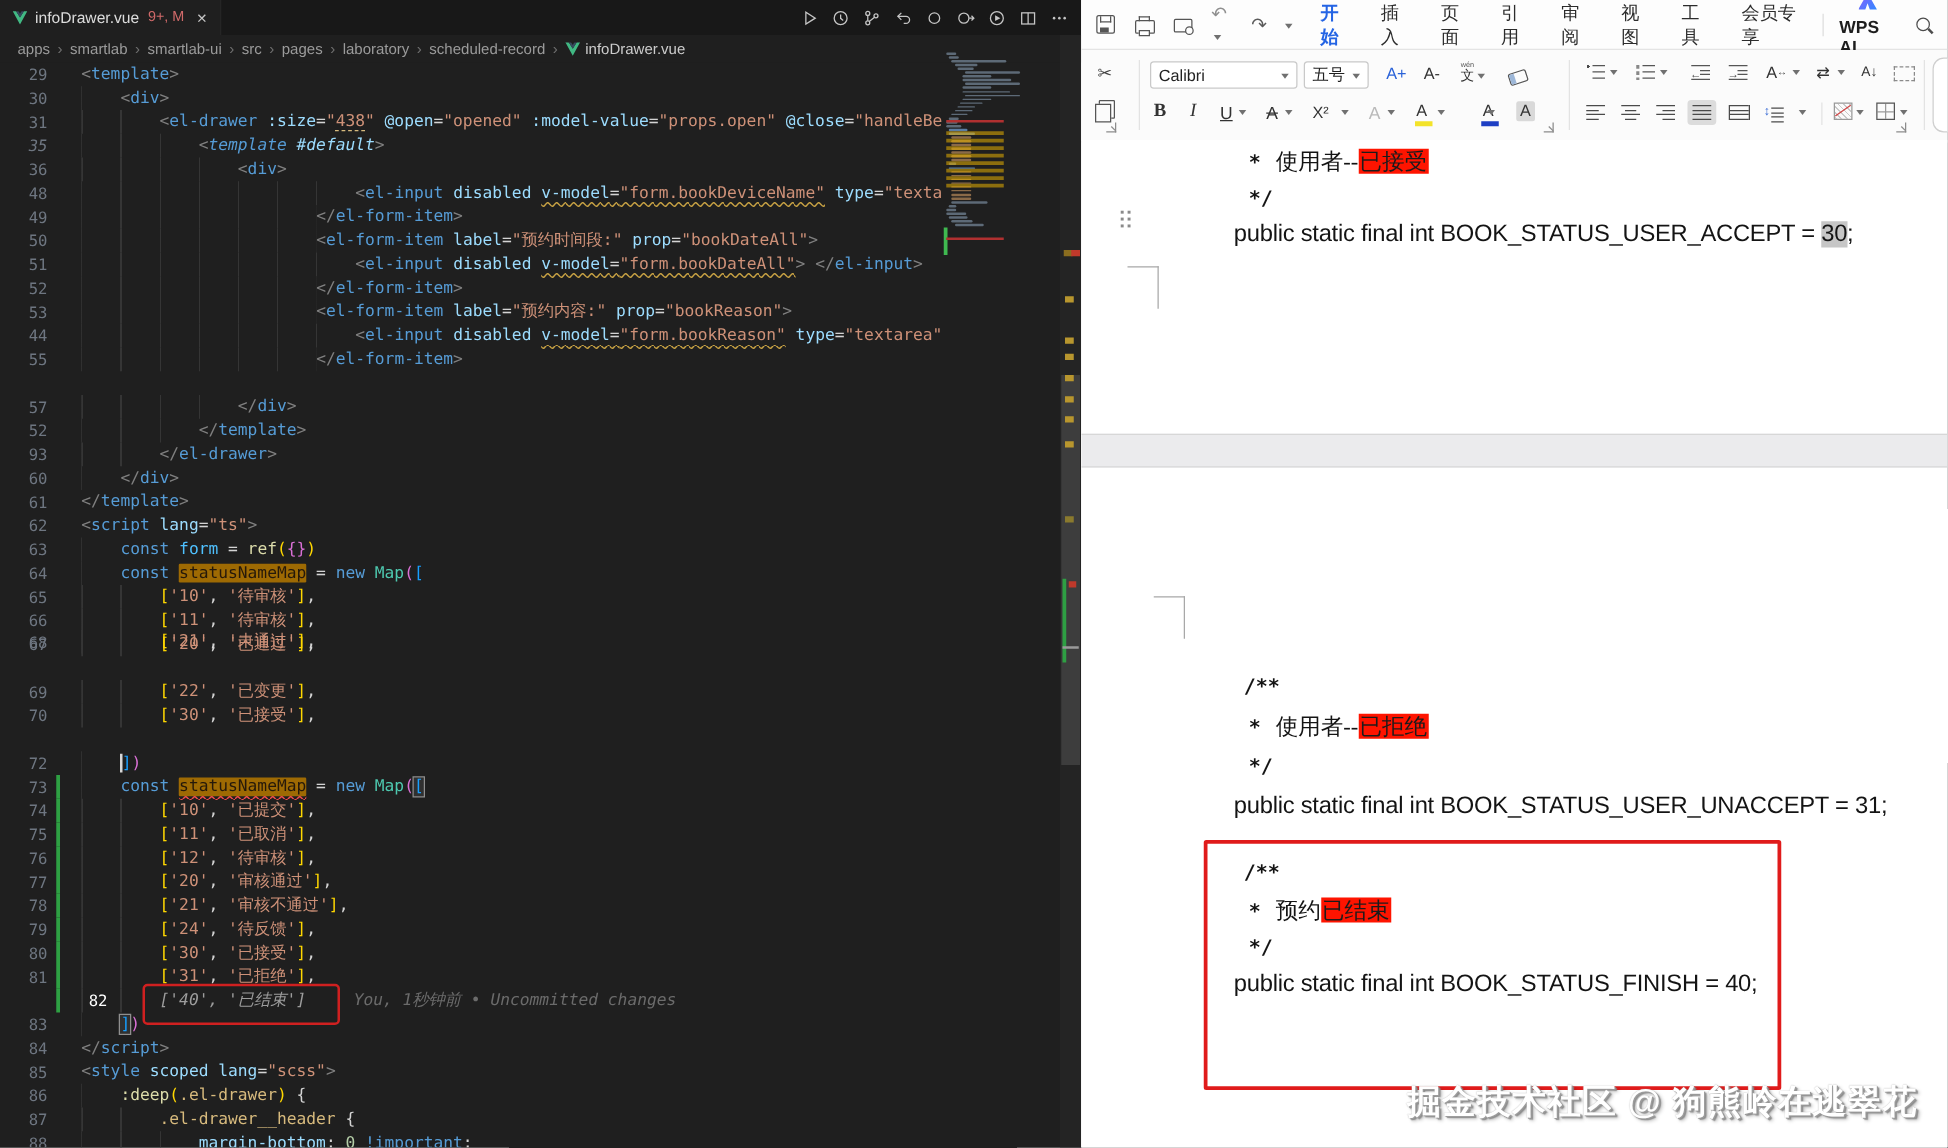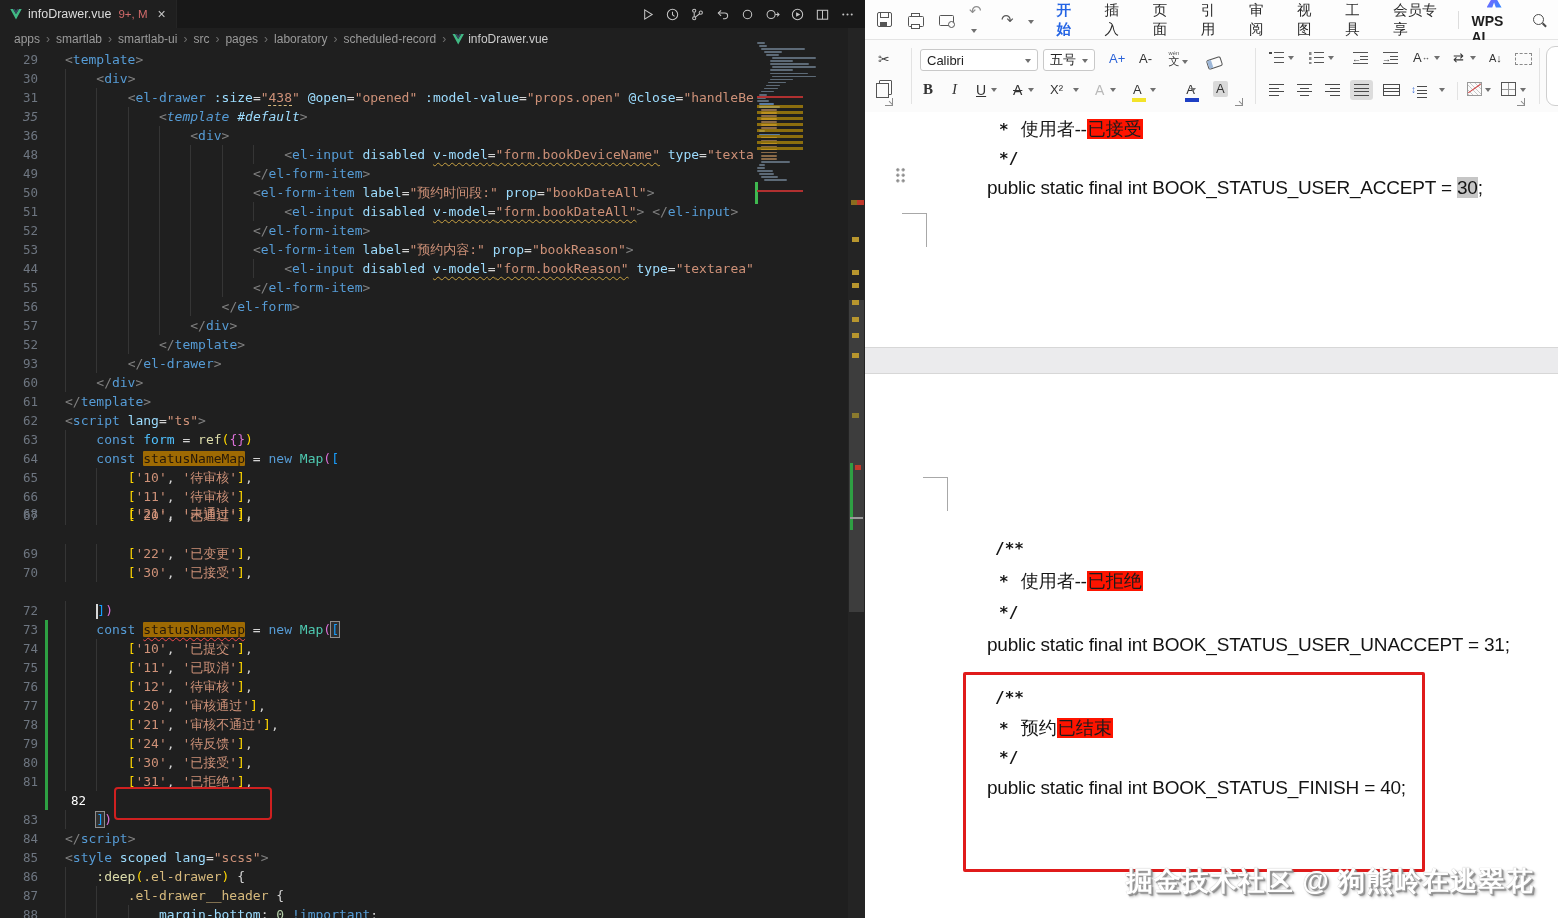--- a/index.html
+++ b/index.html
@@ -293,24 +293,20 @@
         <span class="cb"><span class="indent" style="width: 187.92px;"></span><span class="p">&lt;</span><span class="tag">el-form-item</span><span class="d"> </span><span class="attr">label</span><span class="d">=</span><span class="str">"预约内容:"</span><span class="d"> </span><span class="attr">prop</span><span class="d">=</span><span class="str">"bookReason"</span><span class="p">&gt;</span></span>
       </div>
       <div class="cl" style="top: 209px;">
         <span class="ln">44</span>
         <span class="cb"><span class="indent" style="width: 219.24px;"></span><span class="p">&lt;</span><span class="tag">el-input</span><span class="d"> </span><span class="attr">disabled</span><span class="d"> </span><span class="attr uw">v-model</span><span class="d uw">=</span><span class="str uw">"form.bookReason"</span><span class="d"> </span><span class="attr">type</span><span class="d">=</span><span class="str">"textarea"</span></span>
       </div>
       <div class="cl" style="top: 228px;">
         <span class="ln">55</span>
         <span class="cb"><span class="indent" style="width: 187.92px;"></span><span class="p">&lt;/</span><span class="tag">el-form-item</span><span class="p">&gt;</span></span>
       </div>
-      <div class="cl" style="top: 247px;">
-        <span class="ln">56</span>
-        <span class="cb"><span class="indent" style="width: 156.6px;"></span><span class="p">&lt;/</span><span class="tag">el-form</span><span class="p">&gt;</span></span>
-      </div>
       <div class="cl" style="top: 266px;">
         <span class="ln">57</span>
         <span class="cb"><span class="indent" style="width: 125.28px;"></span><span class="p">&lt;/</span><span class="tag">div</span><span class="p">&gt;</span></span>
       </div>
       <div class="cl" style="top: 285px;">
         <span class="ln">52</span>
         <span class="cb"><span class="indent" style="width: 93.96px;"></span><span class="p">&lt;/</span><span class="tag">template</span><span class="p">&gt;</span></span>
       </div>
       <div class="cl" style="top: 304px;">
         <span class="ln">93</span>
@@ -405,20 +401,21 @@
         <span class="cb"><span class="indent" style="width: 62.64px;"></span><span class="b1">[</span><span class="str">'30'</span><span class="d">, </span><span class="str">'已接受'</span><span class="b1">]</span><span class="d">,</span></span>
       </div>
       <div class="cl" style="top: 722px;">
         <span class="ln">81</span>
         <i class="gut"></i>
         <span class="cb"><span class="indent" style="width: 62.64px;"></span><span class="b1">[</span><span class="str">'31'</span><span class="d">, </span><span class="str">'已拒绝'</span><span class="b1">]</span><span class="d">,</span></span>
       </div>
       <div class="cl" style="top: 741px;">
         <span class="ln act">82</span>
         <i class="gut"></i>
+        <span class="cb"><span class="indent" style="width: 62.64px;"></span><span class="it">['40', '已结束']</span><span class="blame">You, 1秒钟前 • Uncommitted changes</span></span>
       </div>
       <div class="cl" style="top: 760px; padding-left: 40px;">
         <span class="ln">83</span>
         <span class="cb"><span class="indent" style="width: 31.32px;"></span><span class="b3 boxm">]</span><span class="b2">)</span></span>
       </div>
       <div class="cl" style="top: 779px;">
         <span class="ln">84</span>
         <span class="cb"><span class="p">&lt;/</span><span class="tag">script</span><span class="p">&gt;</span></span>
       </div>
       <div class="cl" style="top: 798px;">

